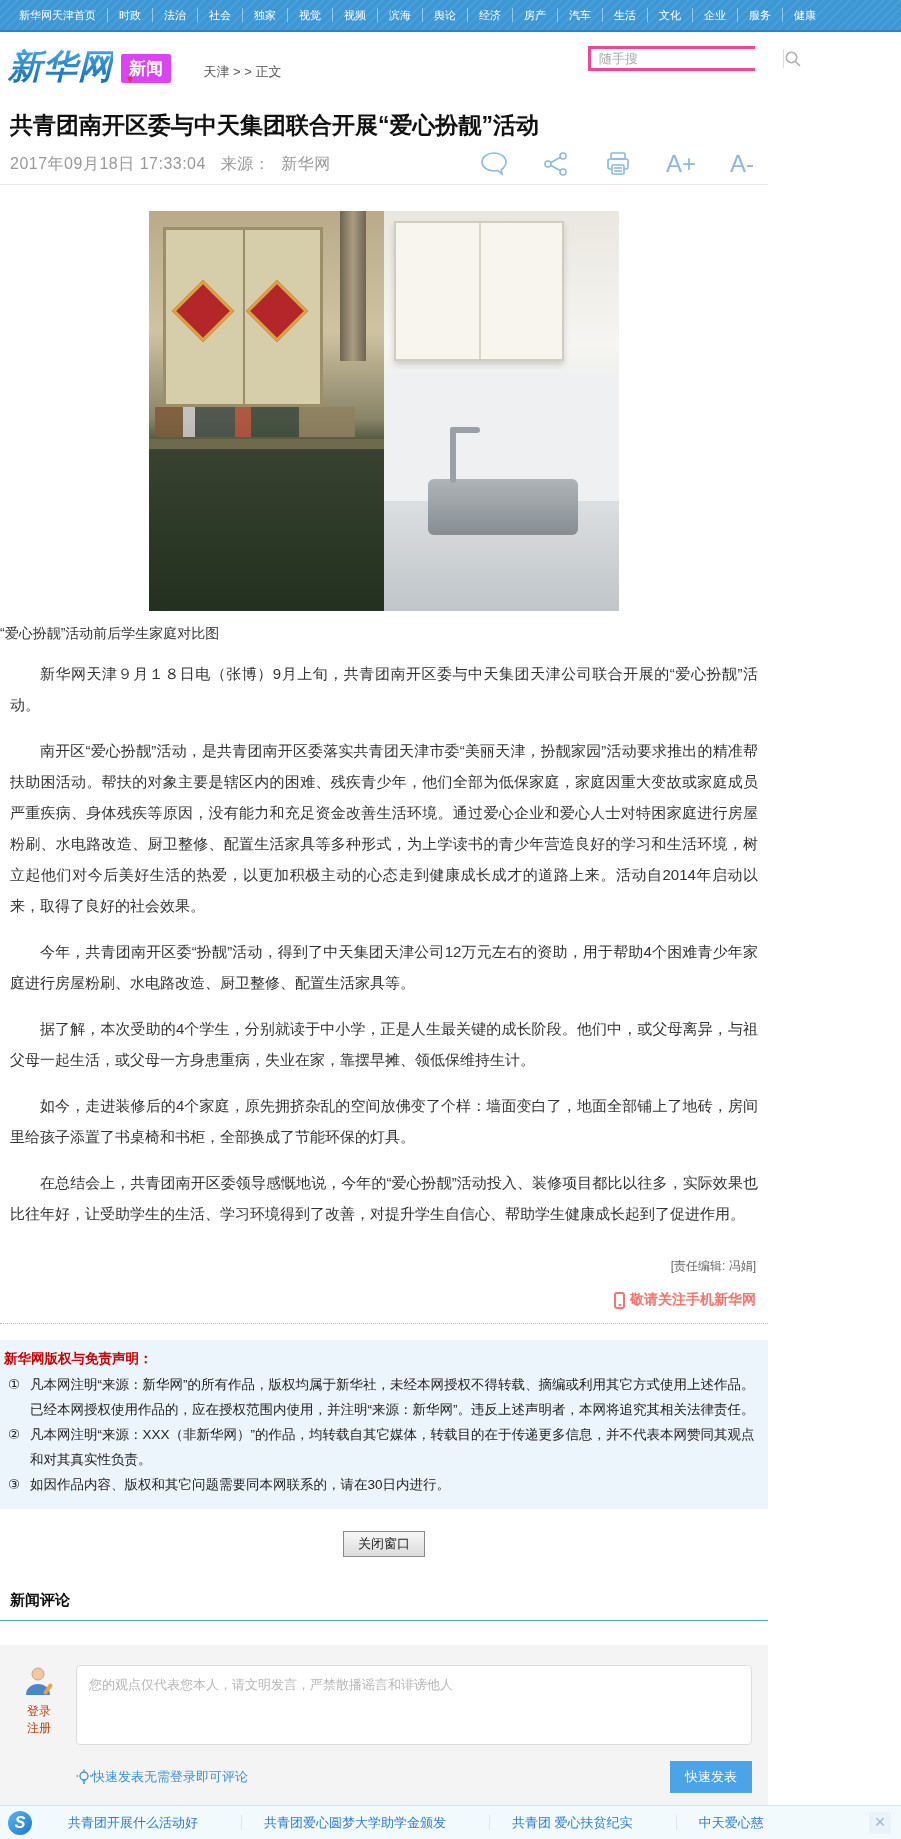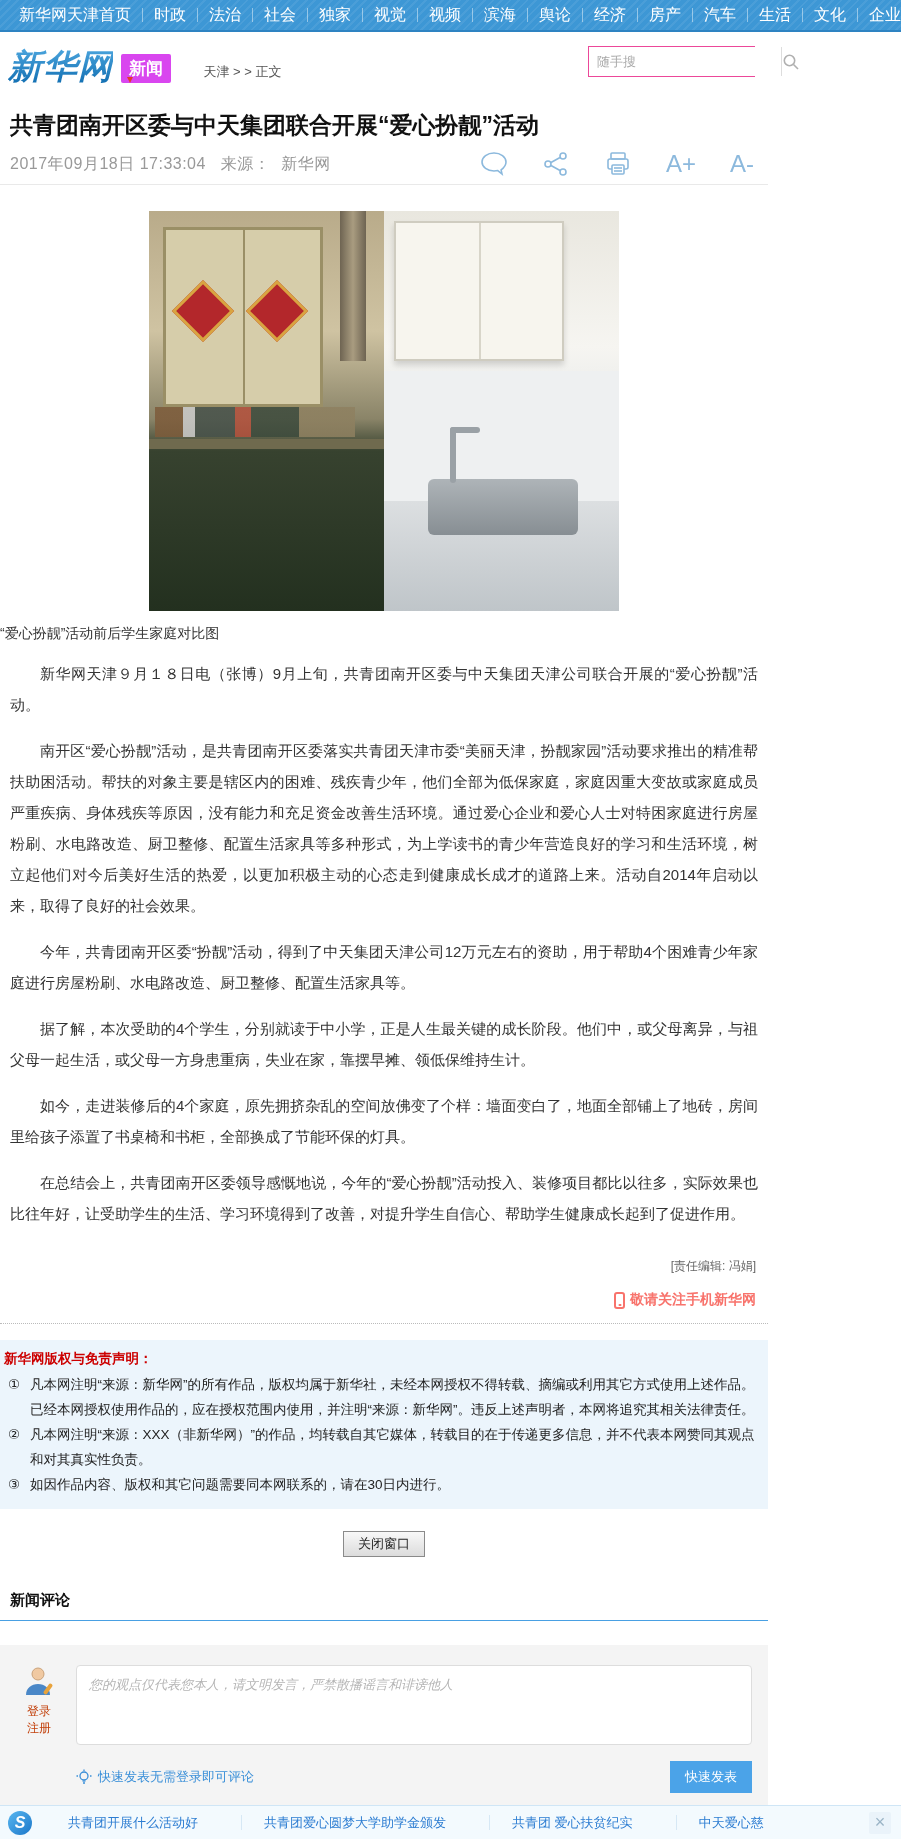--- a/index.html
+++ b/index.html
@@ -12,21 +12,21 @@
 
   
   .topnav {
     width:901px; height:32px; display:flex; align-items:center;
     background:#3d97d5;
     background-image:repeating-linear-gradient(135deg, rgba(255,255,255,.07) 0 2px, rgba(0,0,0,0) 2px 6px);
     border-bottom:2px solid #2e83c2;
     padding-left:8px;
   }
   .topnav a {
-    color:#fff; font-size:16px; padding:0 11px; line-height:14px;
+    color:#fff; font-size:11px; padding:0 11px; line-height:14px;
     border-right:1px solid rgba(255,255,255,.45); white-space:nowrap;
   }
   .topnav a:last-child { border-right:none; }
 
   
   .content { width:768px; }
   .header { position:relative; height:76px; padding:14px 0 0 8px; }
   .logo-group { display:inline-flex; align-items:flex-start; }
   .logo-text {
     font-size:34px; font-weight:bold; font-style:italic; letter-spacing:1px;
@@ -37,22 +37,22 @@
   .logo-badge {
     position:relative; margin:8px 0 0 8px; background:#d946ef; color:#fff;
     font-size:17px; font-weight:bold; padding:3px 8px; border-radius:2px;
   }
   .logo-badge:after {
     content:""; position:absolute; left:6px; bottom:-6px;
     border:6px solid transparent; border-top-color:#e43a2e; border-left-width:3px; border-right-width:3px;
   }
   .breadcrumb { display:inline-block; margin-left:28px; font-size:13px; color:#555; vertical-align:bottom; line-height:20px; position:relative; top:-4px; }
   .searchbox {
-    position:absolute; right:13px; top:14px; display:flex; height:31px;
-    border:1px solid #ec4899; background:#fff; width:167px;
+    position:absolute; right:13px; top:14px; display:flex; height:25px;
+    border:3px solid #ec4899; background:#fff; width:167px;
   }
   .searchbox input {
     border:none; outline:none; flex:1; padding:0 8px; font-size:13px; color:#444;
     font-family:"Liberation Sans","DejaVu Sans",sans-serif;
   }
   .searchbox input::placeholder { color:#aaa; }
   .search-btn { width:30px; border-left:1px solid #ddd; background:#fff; display:flex; align-items:center; justify-content:center; cursor:pointer; }
 
   
   .article-title { font-size:23px; font-weight:bold; color:#111; padding:2px 10px 0; line-height:30px; }
@@ -117,25 +117,24 @@
   .comment-panel { background:#f4f4f4; margin-top:24px; padding:20px 16px 16px; }
   .comment-top { display:flex; gap:14px; }
   .comment-user { width:46px; text-align:center; }
   .avatar { width:34px; height:34px; margin:0 auto 4px; position:relative; }
   .login-links { font-size:12px; line-height:17px; }
   .login-links a { color:#c2410c; display:block; }
   .comment-textarea {
     flex:1; height:80px; border:1px solid #ddd; border-radius:4px; background:#fff;
     resize:none; padding:10px 12px; font-size:13px; color:#444; outline:none;
     font-family:"Liberation Sans","DejaVu Sans",sans-serif;
-    font-style:italic;
   }
   .comment-textarea::placeholder { color:#b5b5b5; }
   .comment-bottom { display:flex; align-items:center; margin:16px 0 4px 60px; }
-  .quick-tip { display:flex; align-items:center; gap:6px; color:#3a8fd8; font-size:13px; }
+  .quick-tip { display:flex; align-items:center; color:#3a8fd8; font-size:13px; }
   .submit-btn {
     margin-left:auto; background:#4ba3e8; color:#fff; border:none; font-size:13px;
     padding:7px 15px; cursor:pointer; font-family:"Liberation Sans","DejaVu Sans",sans-serif;
   }
 
   
   .bottombar {
     position:absolute; left:0; bottom:0; width:901px; height:34px;
     background:#f3fafe; border-top:1px solid #cfe6f6;
     display:flex; align-items:center;

